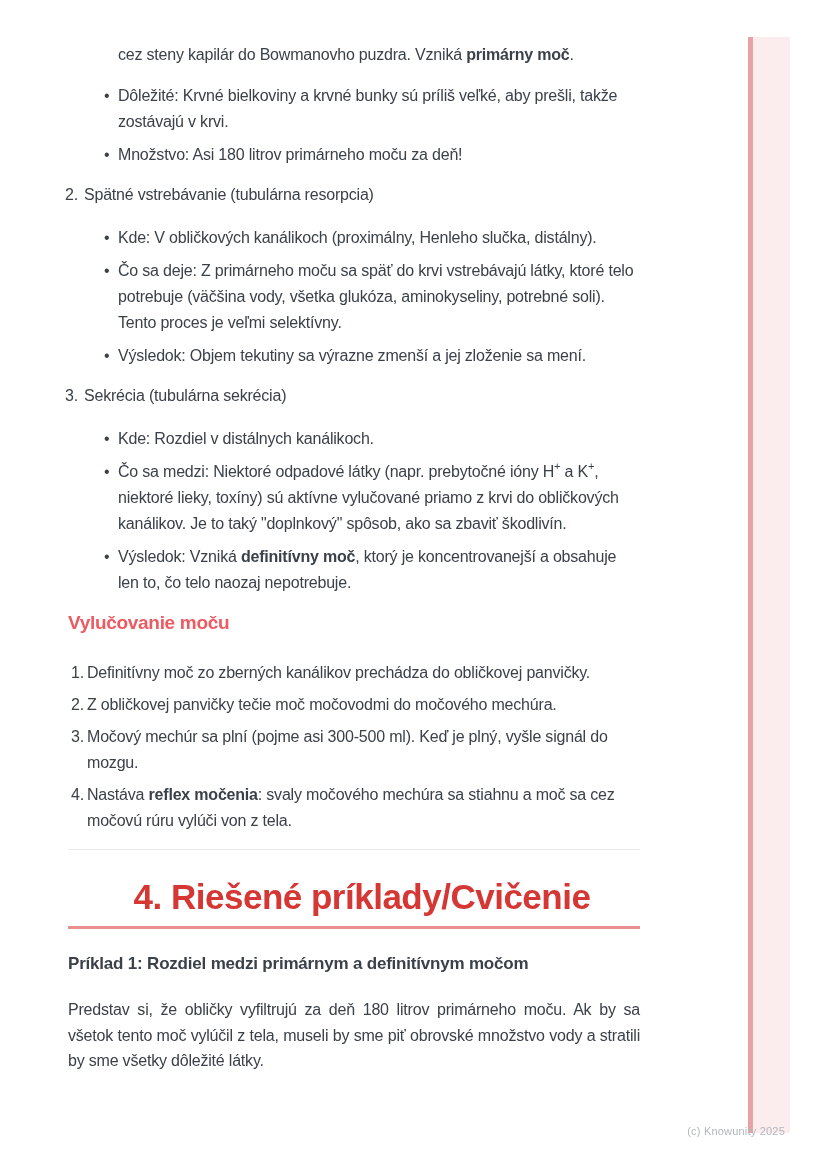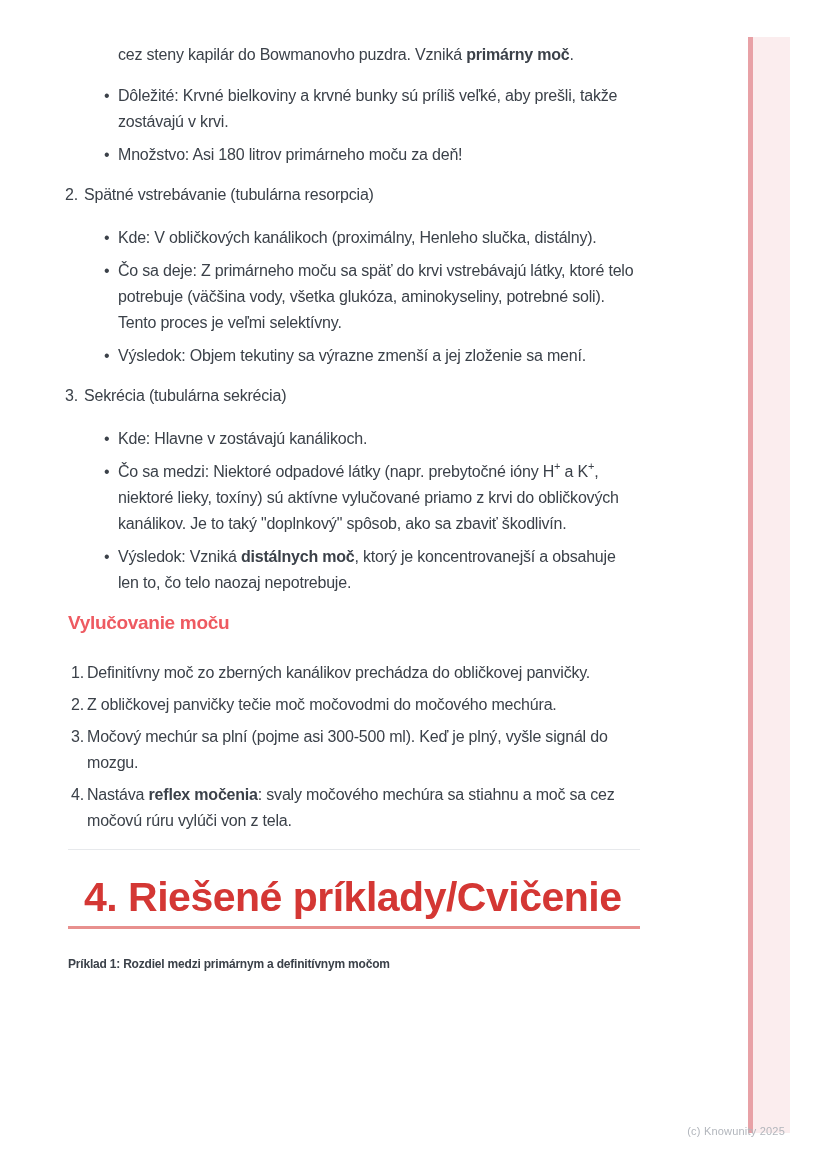--- a/index.html
+++ b/index.html
@@ -42,27 +42,27 @@
     color:var(--section-heading,#ee5a61); letter-spacing:-0.3px;
   }
   ol.steps { list-style:none; margin:20px 0 0 0; padding:0; }
   ol.steps li { display:flex; margin-bottom:6px; }
   ol.steps .num { min-width:16px; flex:0 0 16px; margin-left:3px; }
   ol.steps .li-text { flex:1; }
 
   .divider { margin-top:15px; height:0; border-top:1.5px solid var(--divider,#e7e9ec); }
 
   h1.chapter {
-    margin:26px 0 0 16px; font-size:41px; line-height:42px; font-weight:bold;
-    color:var(--chapter-heading,#d43734); letter-spacing:-0.5px;
+    margin:26px 0 0 16px; font-size:35px; line-height:42px; font-weight:bold;
+    color:var(--chapter-heading,#d43734); letter-spacing:-0.5px;text-align:center;
   }
   .chapter-underline { margin-top:8px; height:0; border-top:3px solid var(--chapter-underline,#e8908e); }
 
   h3.example {
-    margin:22px 0 0 0; font-size:12px; line-height:26px; font-weight:bold;
+    margin:22px 0 0 0; font-size:17px; line-height:26px; font-weight:bold;
     letter-spacing:-0.2px;
   }
   p.example-par { margin:20px 0 0 0; line-height:25.5px; text-align:justify; }
 
   .sup { font-size:11px; vertical-align:top; line-height:14px; }
 
   .watermark {
     position:absolute; top:1100px; right:43px;
     font-size:11px; line-height:14px; color:var(--watermark-text,#b2b6bc);
     letter-spacing:0.2px; z-index:2;margin-top:24px;
@@ -111,29 +111,29 @@
     </ul>
 
     <div class="sec-head">
       <span class="num">3.</span>
       <span class="sec-title">Sekrécia (tubulárna sekrécia)</span>
     </div>
 
     <ul class="bullets">
       <li>
         <span class="dot">•</span>
-        <div class="li-text">Kde: Hlavne v zostávajú kanálikoch.</div>
+        <div class="li-text">Kde: Rozdiel v distálnych kanálikoch.</div>
       </li>
       <li>
         <span class="dot">•</span>
         <div class="li-text"><span>Čo sa medzi: Niektoré odpadové látky (napr. prebytočné ióny H</span><span class="sup">+</span><span> a K</span><span class="sup">+</span><span>, niektoré lieky, toxíny) sú aktívne vylučované priamo z krvi do obličkových kanálikov. Je to taký "doplnkový" spôsob, ako sa zbaviť škodlivín.</span></div>
       </li>
       <li>
         <span class="dot">•</span>
-        <div class="li-text"><span>Výsledok: Vzniká </span><strong>distálnych moč</strong><span>, ktorý je koncentrovanejší a obsahuje len to, čo telo naozaj nepotrebuje.</span></div>
+        <div class="li-text"><span>Výsledok: Vzniká </span><strong>definitívny moč</strong><span>, ktorý je koncentrovanejší a obsahuje len to, čo telo naozaj nepotrebuje.</span></div>
       </li>
     </ul>
 
     <h2 class="sub-heading">Vylučovanie moču</h2>
 
     <ol class="steps">
       <li>
         <span class="num">1.</span>
         <div class="li-text">Definitívny moč zo zberných kanálikov prechádza do obličkovej panvičky.</div>
       </li>
@@ -151,18 +151,19 @@
       </li>
     </ol>
 
     <div class="divider"></div>
 
     <h1 class="chapter">4. Riešené príklady/Cvičenie</h1>
     <div class="chapter-underline"></div>
 
     <h3 class="example">Príklad 1: Rozdiel medzi primárnym a definitívnym močom</h3>
 
+    <p class="example-par">Predstav si, že obličky vyfiltrujú za deň 180 litrov primárneho moču. Ak by sa všetok tento moč vylúčil z tela, museli by sme piť obrovské množstvo vody a stratili by sme všetky dôležité látky.</p>
 
   </div>
 
   <div class="watermark">(c) Knowunity 2025</div>
 
 </div>
 
 </body></html>

